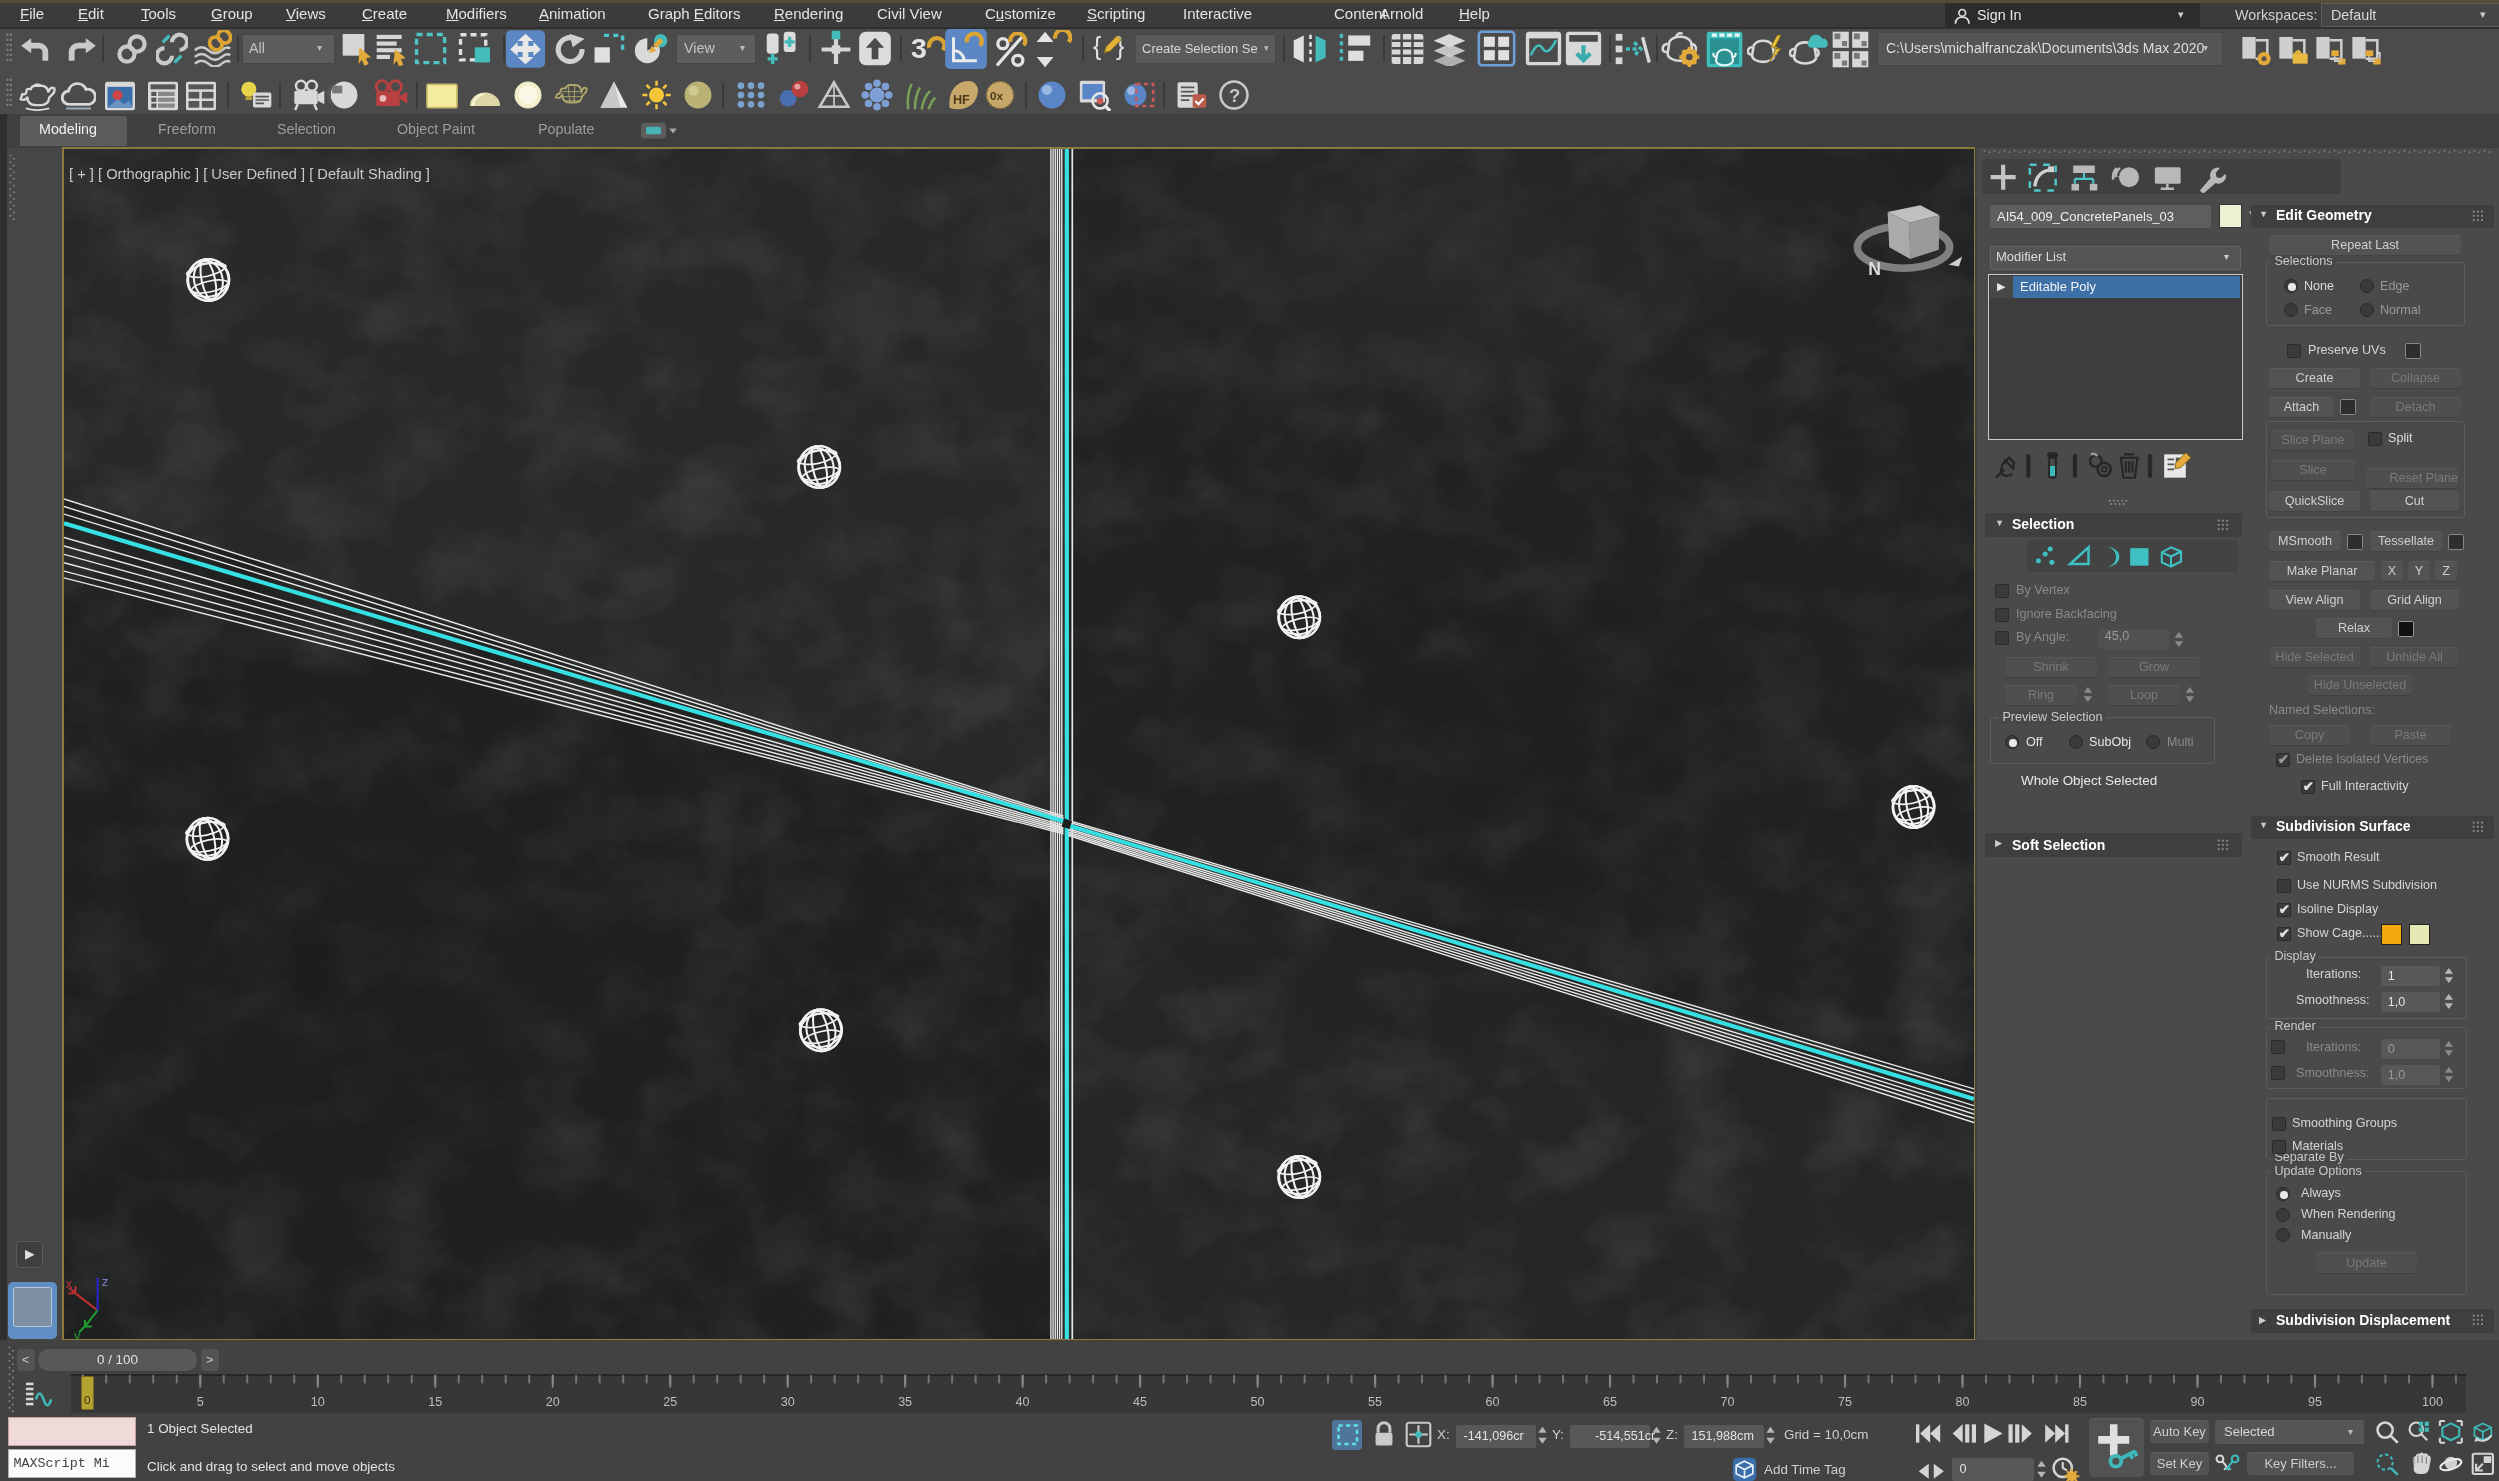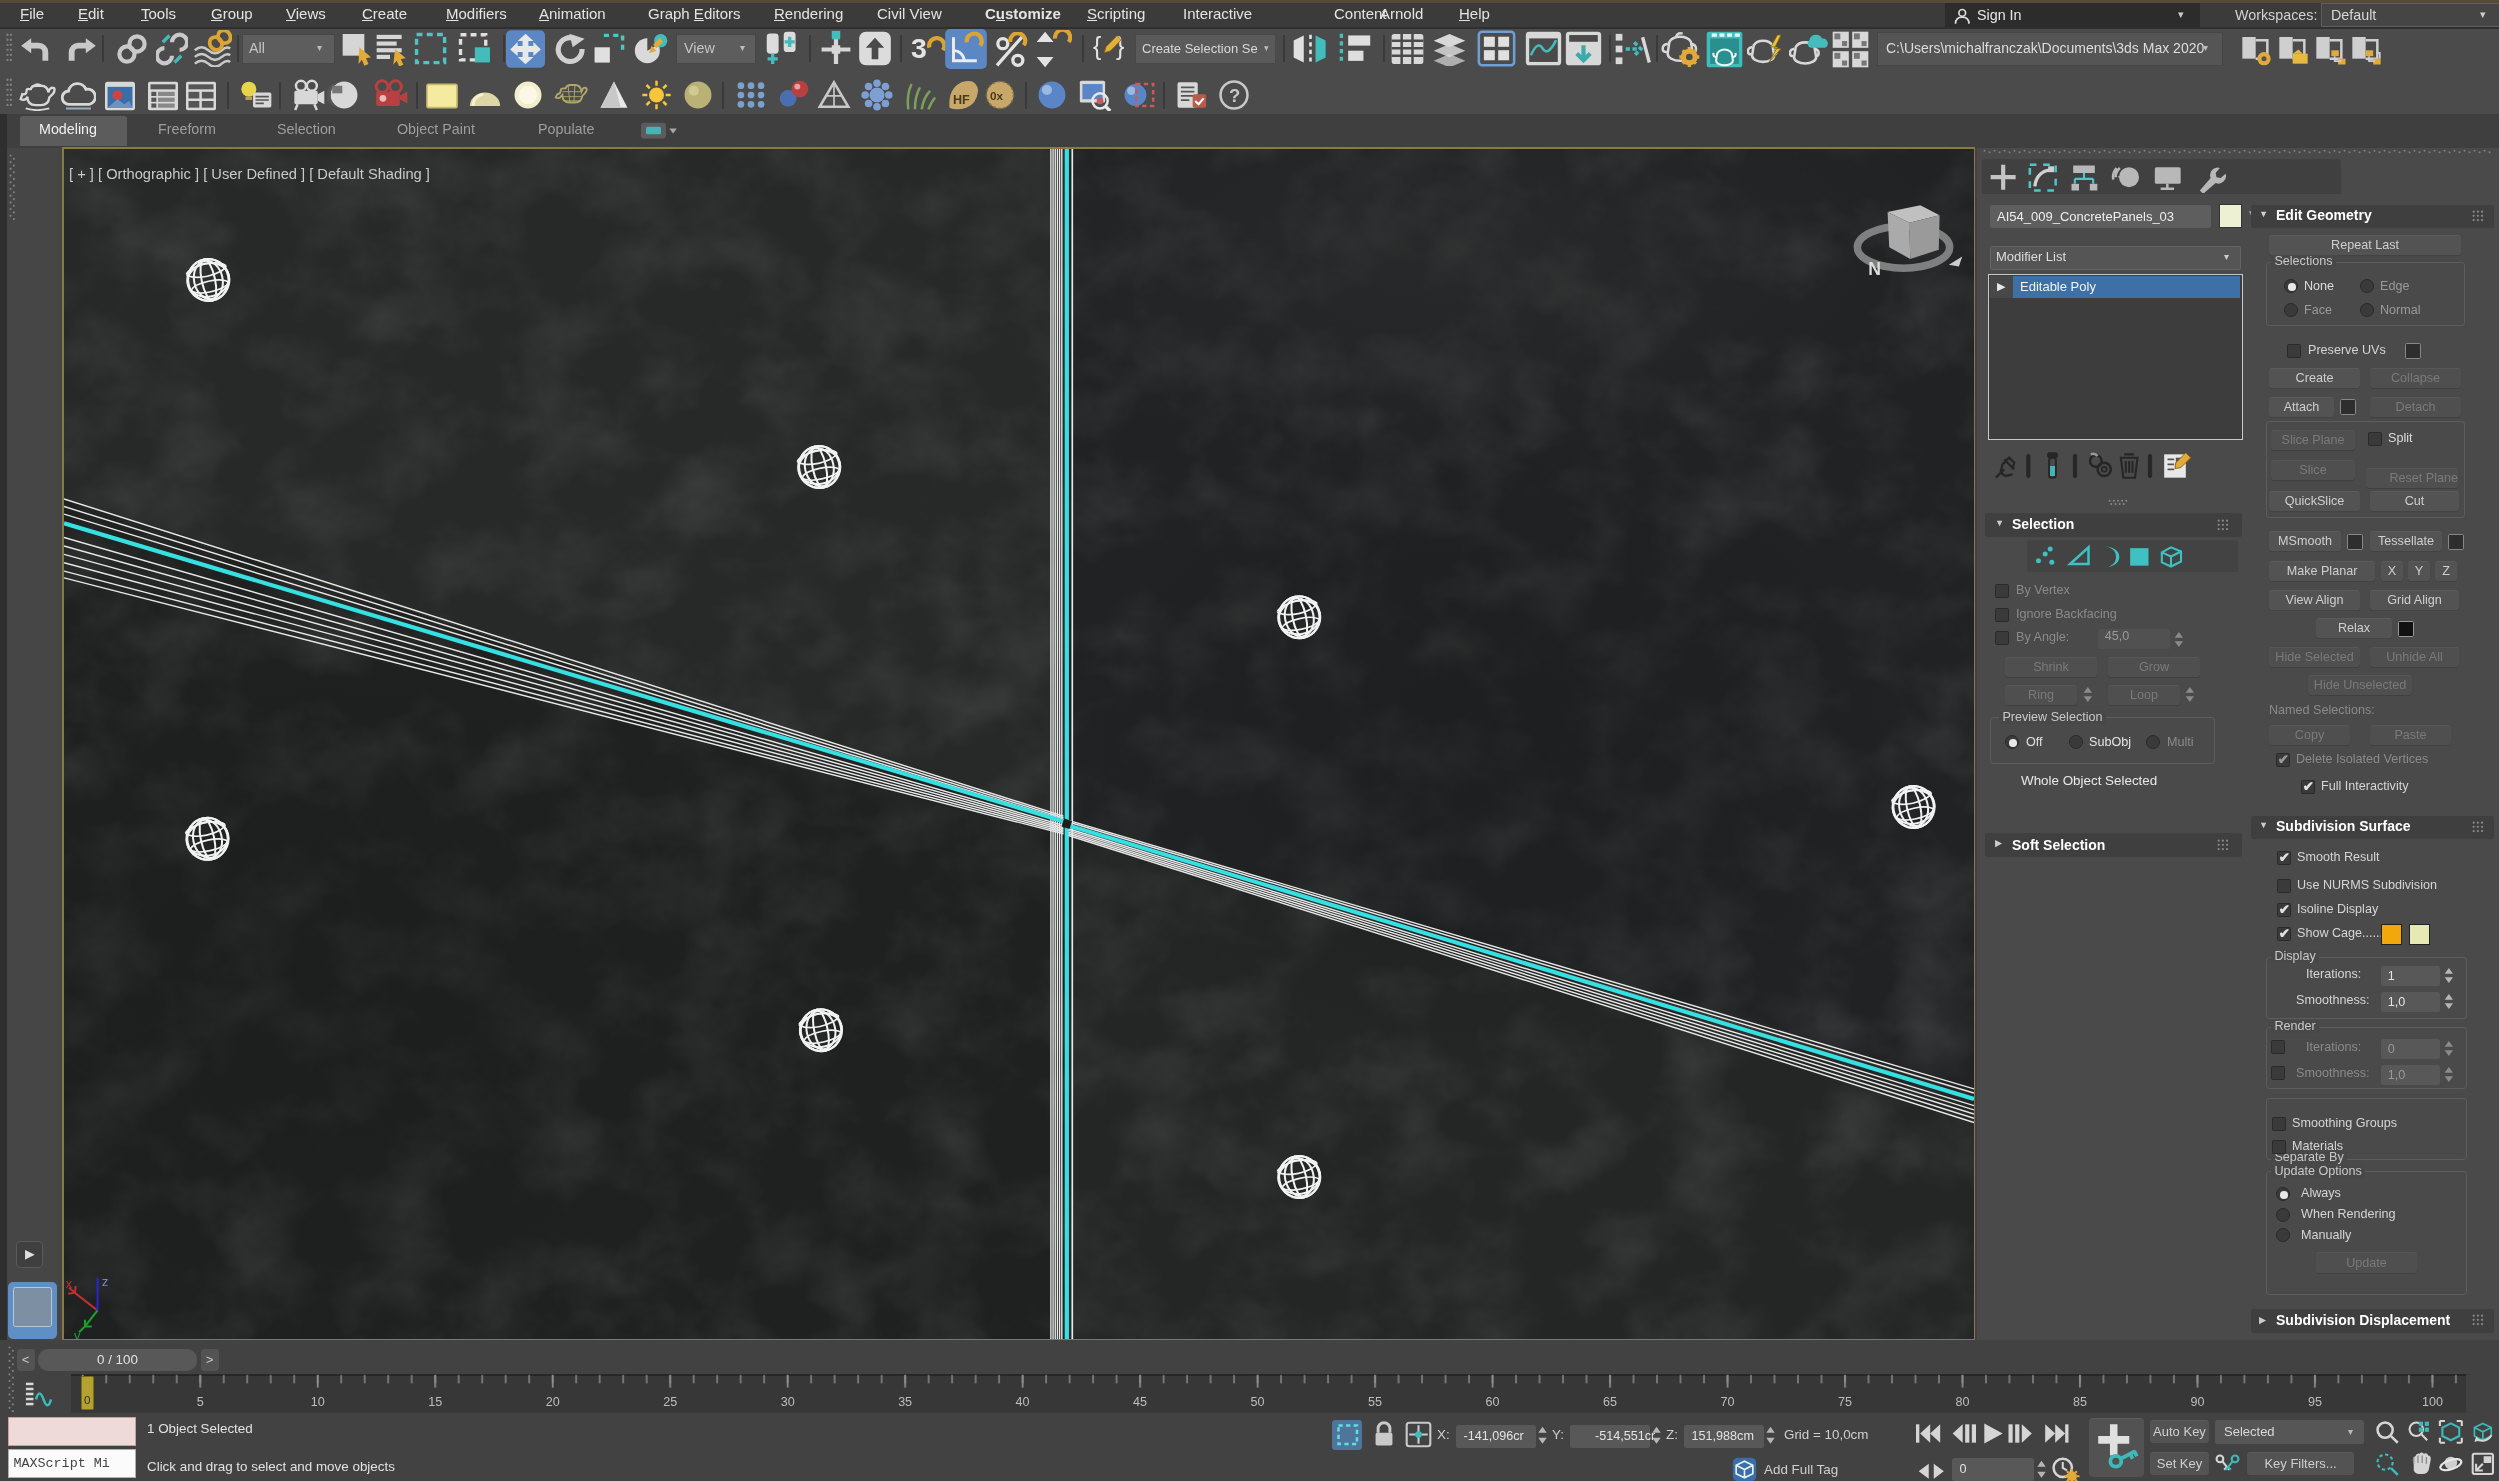--- a/index.html
+++ b/index.html
@@ -31,21 +31,21 @@
     <div class="menu" style="left:78px;"><u>E</u>dit</div>
     <div class="menu" style="left:141px;"><u>T</u>ools</div>
     <div class="menu" style="left:211px;"><u>G</u>roup</div>
     <div class="menu" style="left:286px;"><u>V</u>iews</div>
     <div class="menu" style="left:362px;"><u>C</u>reate</div>
     <div class="menu" style="left:446px;"><u>M</u>odifiers</div>
     <div class="menu" style="left:539px;"><u>A</u>nimation</div>
     <div class="menu" style="left:648px;">Graph <u>E</u>ditors</div>
     <div class="menu" style="left:774px;"><u>R</u>endering</div>
     <div class="menu" style="left:877px;">Civil View</div>
-    <div class="menu" style="left:985px;font-weight:bold;">C<u>u</u>stomize</div>
+    <div class="menu" style="left:985px;">C<u>u</u>stomize</div>
     <div class="menu" style="left:1087px;"><u>S</u>cripting</div>
     <div class="menu" style="left:1183px;">Interactive</div>
     <div class="menu" style="left:1334px;">Content</div>
     <div class="menu" style="left:1380px;">Arnold</div>
     <div class="menu" style="left:1459px;"><u>H</u>elp</div>
     <div class="abs" style="left:1945px;top:3.4px;width:255px;height:23.5px;background:#2c2c2c;"></div>
     <svg class="abs" style="left:1953px;top:6.7px;" width="18.5" height="18.5" viewBox="0 0 22 22">
 <circle cx="11" cy="7" r="4" fill="none" stroke="#dcdcdc" stroke-width="2"></circle>
 <path d="M3,20 Q3,12 11,12 Q19,12 19,20" fill="none" stroke="#dcdcdc" stroke-width="2"></path>
     </svg>
@@ -1237,21 +1237,21 @@
 <div class="t" style="left:1666px;top:1427px;font-size:13.4px;color:#cfcfcf;">Z:</div>
 <div class="fld" style="left:1684px;top:1425px;width:80px;height:22.7px;"><span style="margin-left:7.6px;font-size:12.6px;line-height:22.7px;">151,988cm</span></div>
 <svg class="abs" style="left:1765px;top:1426px;" width="11" height="18.5" viewBox="0 0 13 22">
       <path d="M6.5,1 l5,7 -10,0 z M6.5,21 l5,-7 -10,0 z" fill="#b5b5b5"></path>
     </svg>
 <div class="t" style="left:1784px;top:1427px;font-size:13.4px;color:#cfcfcf;">Grid = 10,0cm</div>
 <svg class="abs" style="left:1732px;top:1457px;" width="25" height="25" viewBox="0 0 30 30">
       <rect x="1" y="1" width="28" height="28" rx="6" fill="#3a6ea8"></rect>
       <path d="M15,5 L25,10 L25,20 L15,25 L5,20 L5,10 z M5,10 L15,15 L25,10 M15,15 L15,25" fill="none" stroke="#e8f0f8" stroke-width="2"></path>
     </svg>
-<div class="t" style="left:1764px;top:1462px;font-size:13.4px;color:#cfcfcf;">Add Full Tag</div>
+<div class="t" style="left:1764px;top:1462px;font-size:13.4px;color:#cfcfcf;">Add Time Tag</div>
 
 <svg class="abs" style="left:1914px;top:1421px;" width="159" height="25" viewBox="0 0 190 30">
 <g fill="#d5d5d5">
         <rect x="2" y="4" width="4" height="22"></rect>
         <path d="M7,15 L19,4 v22 z"></path>
         <path d="M19,15 L31,4 v22 z"></path>
       </g>
 <g fill="#d5d5d5" transform="translate(44,0)">
         <path d="M2,15 L14,4 v22 z"></path>
         <rect x="17" y="4" width="5" height="22"></rect>

